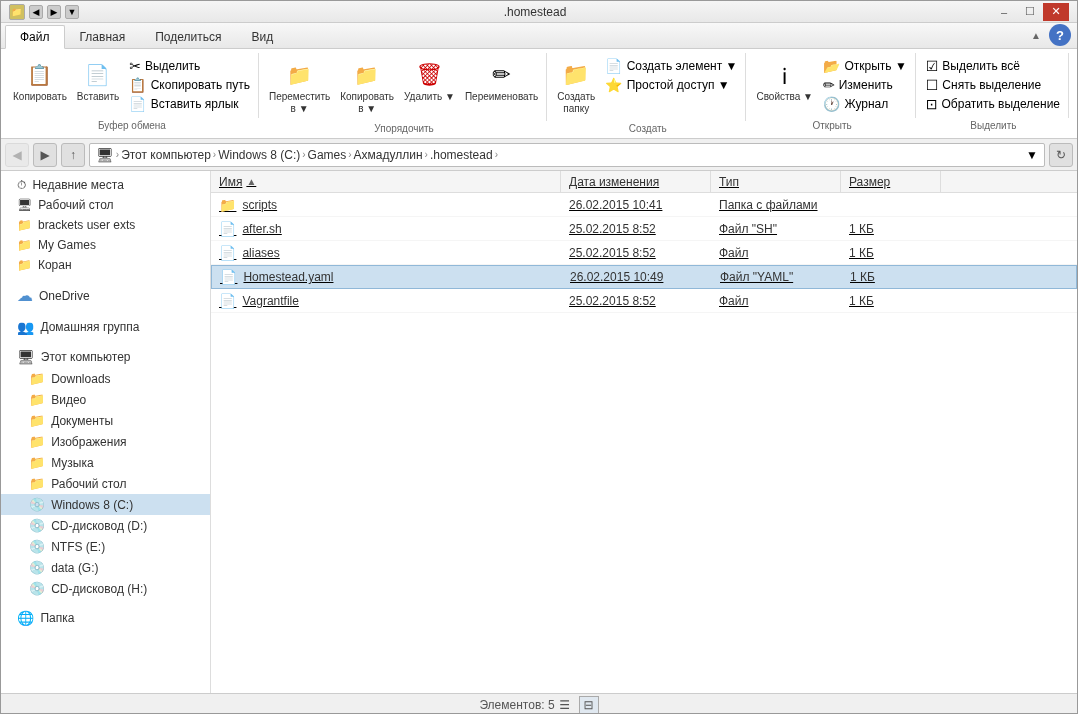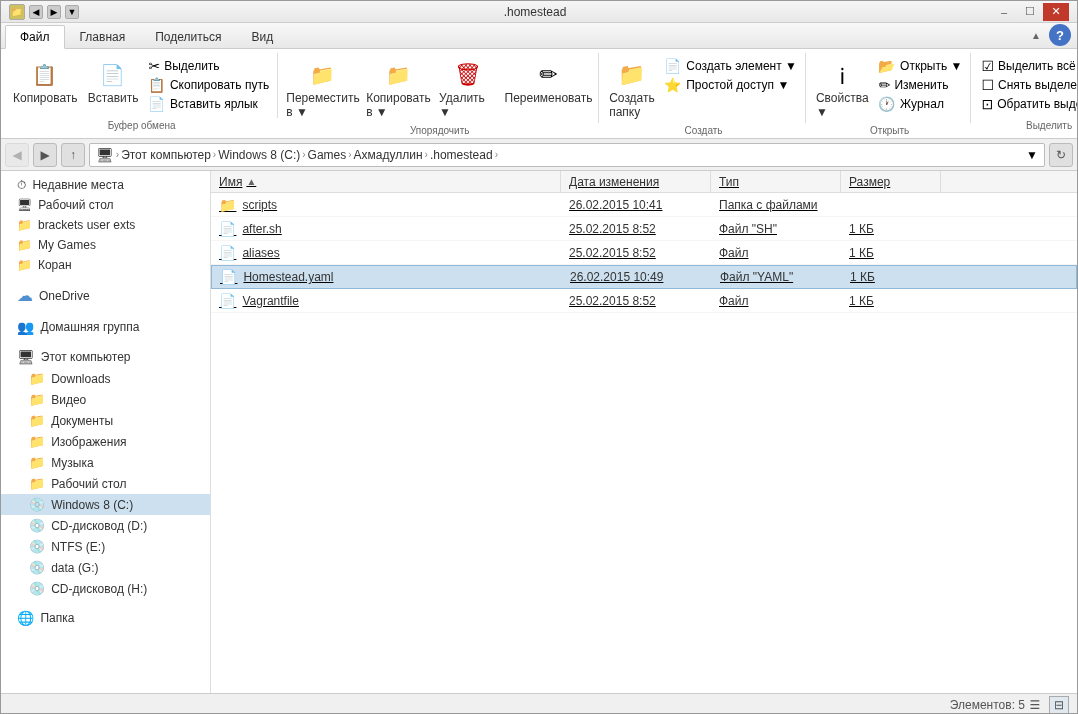--- a/index.html
+++ b/index.html
@@ -60,21 +60,21 @@
     .ribbon-btn {
       display: flex;
       flex-direction: column;
       align-items: center;
       cursor: pointer;
       padding: 2px 4px;
       border-radius: 3px;
       min-width: 44px;
     }
     .ribbon-btn .icon { width: 32px; height: 32px; display: flex; align-items: center; justify-content: center; font-size: 20px; }
-    .ribbon-btn .label { font-size: 12px; text-align: left; color: #333; line-height: 1.2; }
+    .ribbon-btn .label { font-size: 10px; text-align: center; color: #333; line-height: 1.2; }
     .ribbon-btn-small {
       display: flex; align-items: center; gap: 4px; cursor: pointer;
       padding: 1px 4px; border-radius: 2px; white-space: nowrap; font-size: 11px;
     }
     .ribbon-btn-small .icon-s { font-size: 14px; }
     .ribbon-col { display: flex; flex-direction: column; gap: 1px; }
 
     
     .address-bar {
       background: #f0f0f0;
@@ -163,21 +163,21 @@
     .icon-sh { font-size: 14px; color: #555; }
     .icon-yaml { font-size: 14px; color: #4080cc; }
     .icon-file { font-size: 14px; color: #aaa; }
 
     
     .status-bar {
       background: #f0f0f0;
       height: 22px;
       display: flex;
       align-items: center;
-      justify-content: flex-end;
+      justify-content: center;
       padding: 0 8px;
       border-top: 1px solid #ccc;
       font-size: 12px;
       color: #555;
     }
     .status-right { display: flex; gap: 4px; }
     .view-btn { width: 20px; height: 18px; display: flex; align-items: center; justify-content: center; cursor: pointer; border: 1px solid transparent; font-size: 12px; }
     .view-btn:hover, .view-btn.active { border-color: #aaa; background: #e0e8f0; }
 
     

